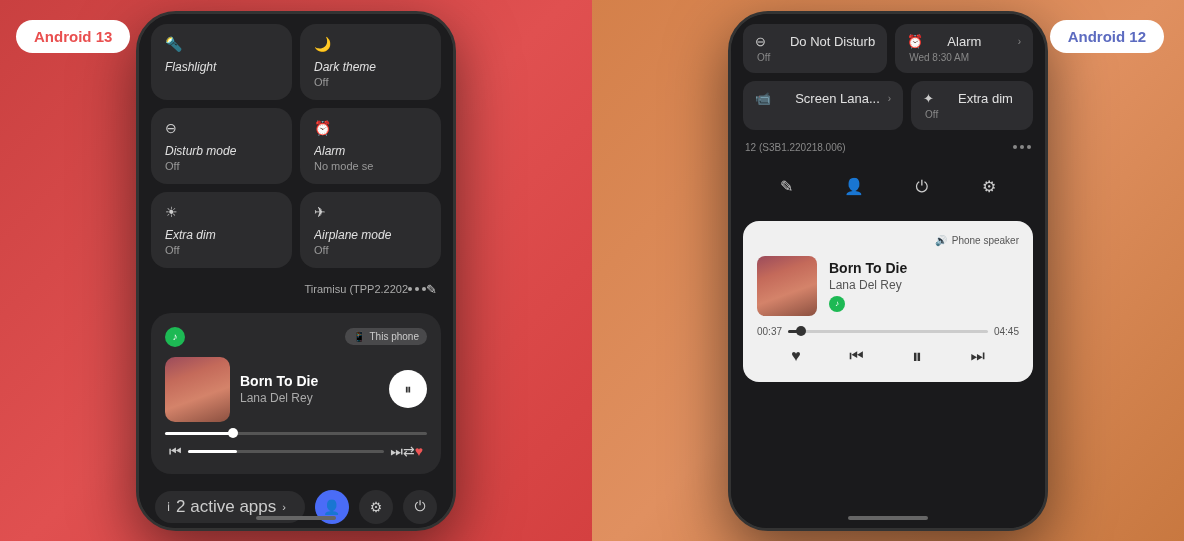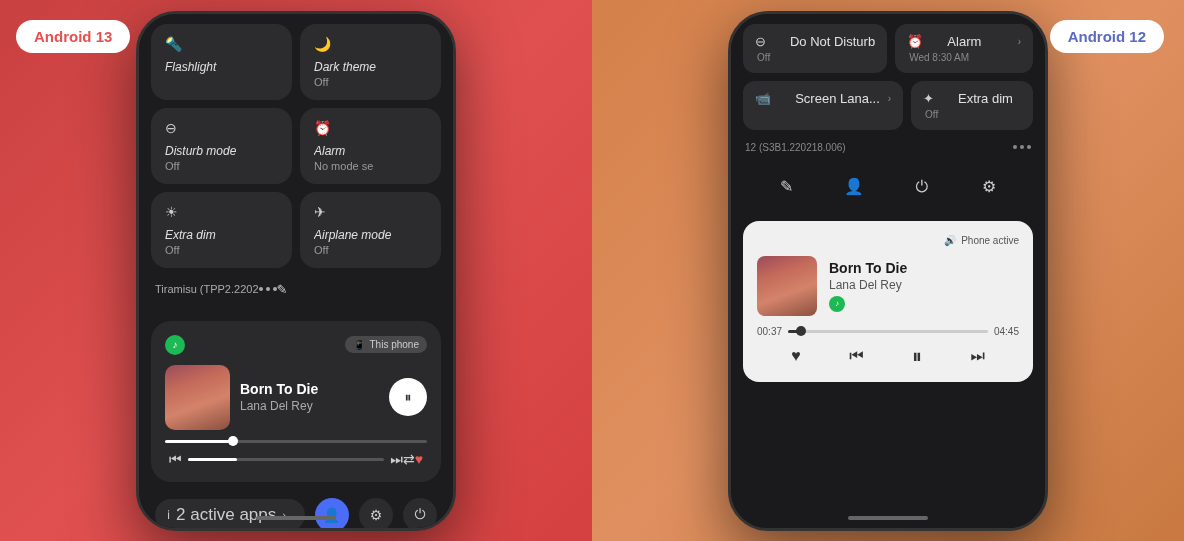--- a/index.html
+++ b/index.html
@@ -108,23 +108,23 @@
       height: 18px;
       margin-bottom: 6px;
       color: #ccc;
       font-size: 14px;
     }
 
     
     .device-info-13 {
       display: flex;
       align-items: center;
-      justify-content: flex-start;
+      justify-content: flex-end;
       padding: 6px 4px;
-      margin-bottom: 18px;
+      margin-bottom: 10px;
     }
 
     .device-name-13 {
       font-size: 11px;
       color: #aaa;
     }
 
     .device-dots {
       display: flex;
       gap: 3px;
@@ -728,21 +728,21 @@
         <div class="icon-btn-12 user">👤</div>
         <div class="icon-btn-12">⏻</div>
         <div class="icon-btn-12">⚙</div>
       </div>
 
       <div class="media-player-12">
         <div class="media-header-12">
           <div></div>
           <div class="phone-speaker-badge">
             <span>🔊</span>
-            <span>Phone active</span>
+            <span>Phone speaker</span>
           </div>
         </div>
         <div class="media-content-12">
           <div class="album-art-12">
             <div class="album-art-face-12"></div>
           </div>
           <div class="media-info-12">
             <div class="media-title-12">Born To Die</div>
             <div class="media-artist-12">Lana Del Rey</div>
             <div class="spotify-small">♪</div>

